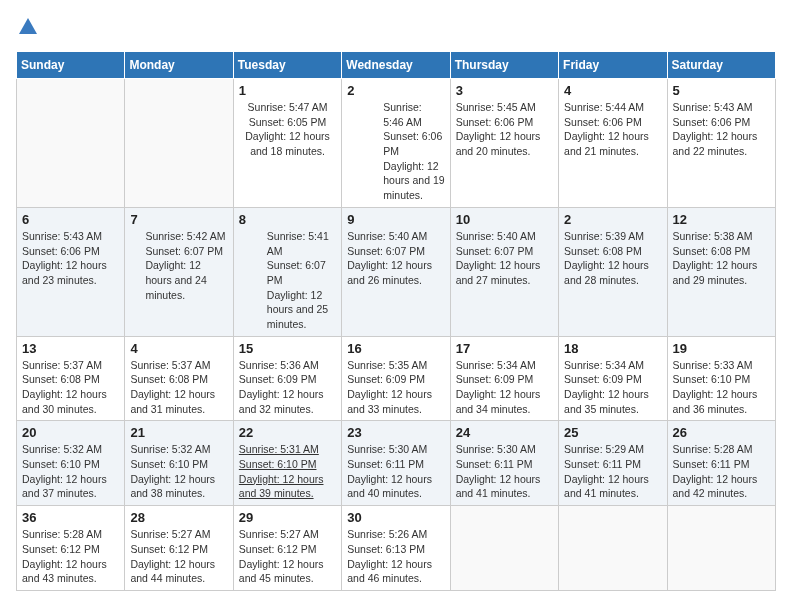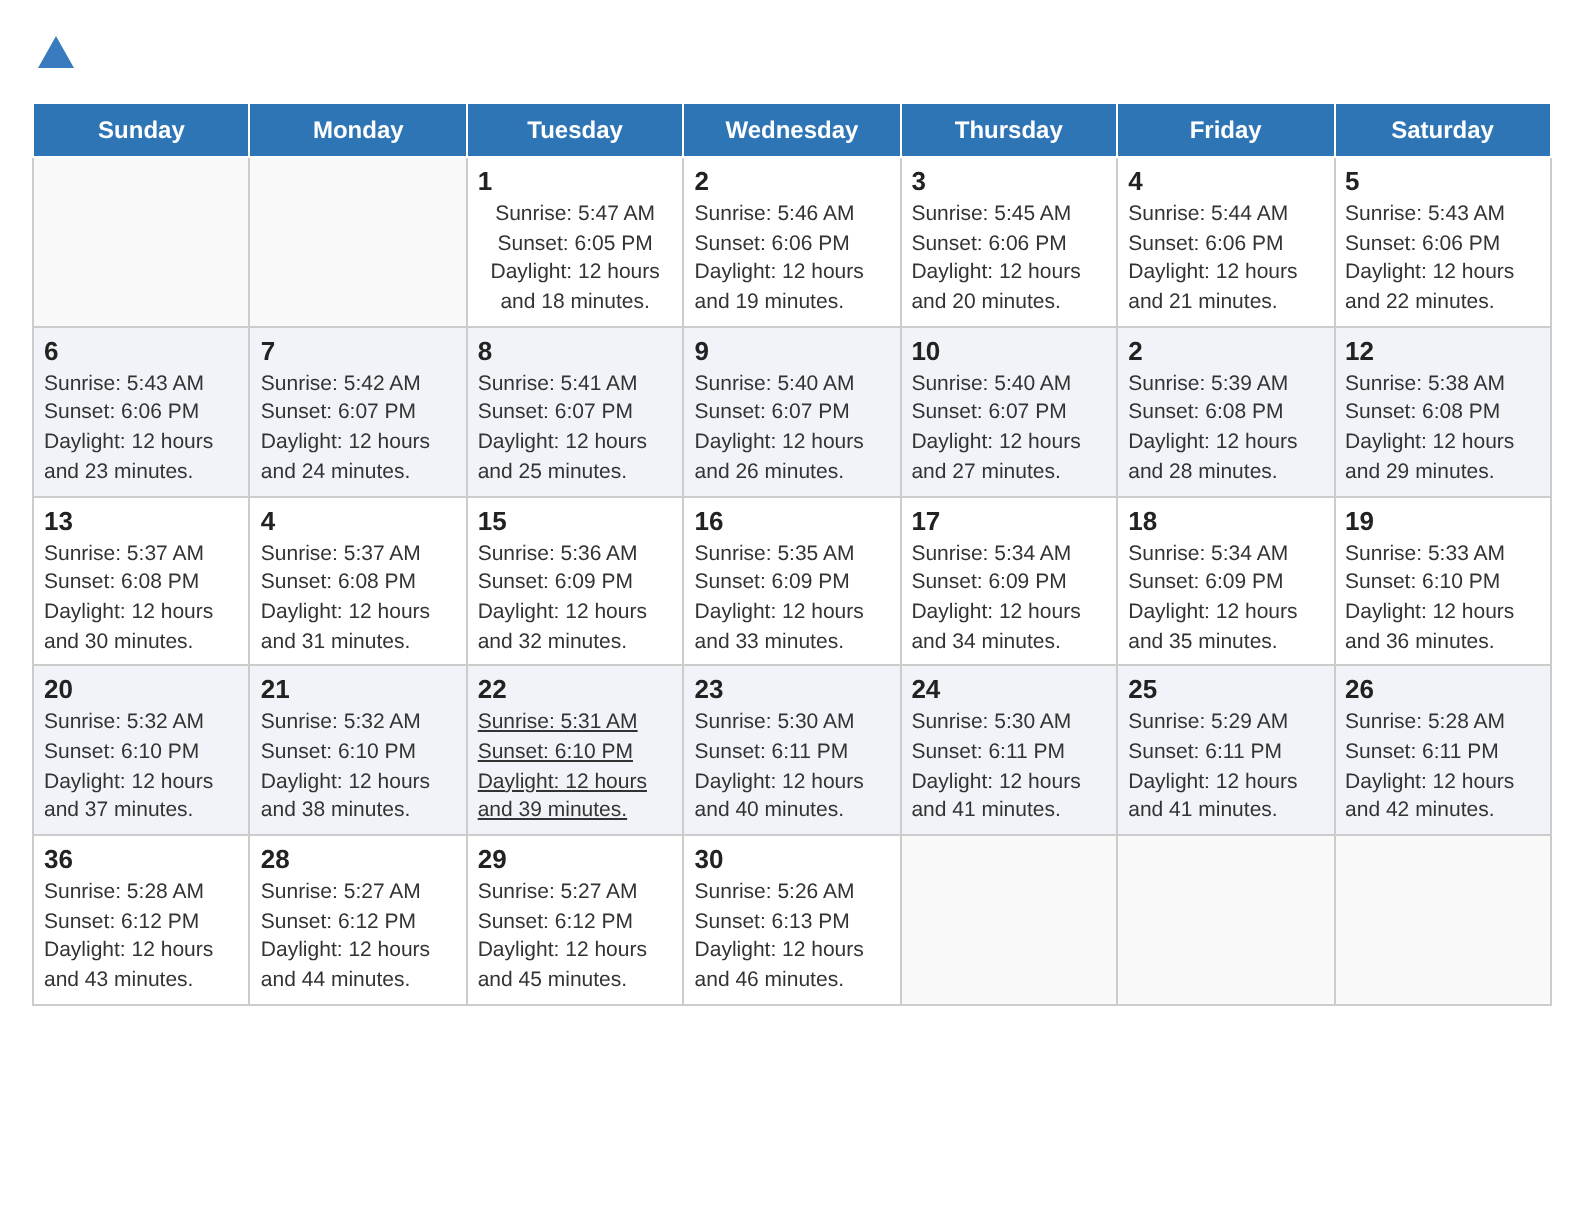--- a/index.html
+++ b/index.html
@@ -30,21 +30,21 @@
     }
     .calendar {
       width: 100%;
       border-collapse: collapse;
       font-size: 11px;
     }
     .calendar th {
       background-color: #2e75b6;
       color: #fff;
       padding: 6px 4px;
-      text-align: center;
+      text-align: left;
       font-size: 12px;
       font-weight: bold;
       border: 1px solid #fff;
     }
     .calendar td {
       border: 1px solid #ccc;
       vertical-align: top;
       padding: 4px 5px;
       width: 108px;
       min-height: 80px;
@@ -131,21 +131,21 @@
         <td class="empty-cell"></td>
         <td class="empty-cell"></td>
         <td>
           <span class="day-number">1</span>
           <div class="cell-info" style="white-space: pre-line; text-align: center;">Sunrise: 5:47 AM
 Sunset: 6:05 PM
 Daylight: 12 hours and 18 minutes.</div>
         </td>
         <td>
           <span class="day-number">2</span>
-          <div class="cell-info" style="white-space: pre-line;">Sunrise: 5:46 AM
+          <div class="cell-info" style="white-space: pre-line; margin-left: 36px;">Sunrise: 5:46 AM
 Sunset: 6:06 PM
 Daylight: 12 hours and 19 minutes.</div>
         </td>
         <td>
           <span class="day-number">3</span>
           <div class="cell-info" style="white-space: pre-line;">Sunrise: 5:45 AM
 Sunset: 6:06 PM
 Daylight: 12 hours and 20 minutes.</div>
         </td>
         <td>
@@ -163,27 +163,27 @@
       </tr>
       <tr>
         <td>
           <span class="day-number">6</span>
           <div class="cell-info" style="white-space: pre-line;">Sunrise: 5:43 AM
 Sunset: 6:06 PM
 Daylight: 12 hours and 23 minutes.</div>
         </td>
         <td>
           <span class="day-number">7</span>
-          <div class="cell-info" style="white-space: pre-line;">Sunrise: 5:42 AM
+          <div class="cell-info" style="white-space: pre-line; margin-left: 15px;">Sunrise: 5:42 AM
 Sunset: 6:07 PM
 Daylight: 12 hours and 24 minutes.</div>
         </td>
         <td>
           <span class="day-number">8</span>
-          <div class="cell-info" style="white-space: pre-line;">Sunrise: 5:41 AM
+          <div class="cell-info" style="white-space: pre-line; margin-left: 28px;">Sunrise: 5:41 AM
 Sunset: 6:07 PM
 Daylight: 12 hours and 25 minutes.</div>
         </td>
         <td>
           <span class="day-number">9</span>
           <div class="cell-info" style="white-space: pre-line;">Sunrise: 5:40 AM
 Sunset: 6:07 PM
 Daylight: 12 hours and 26 minutes.</div>
         </td>
         <td>

